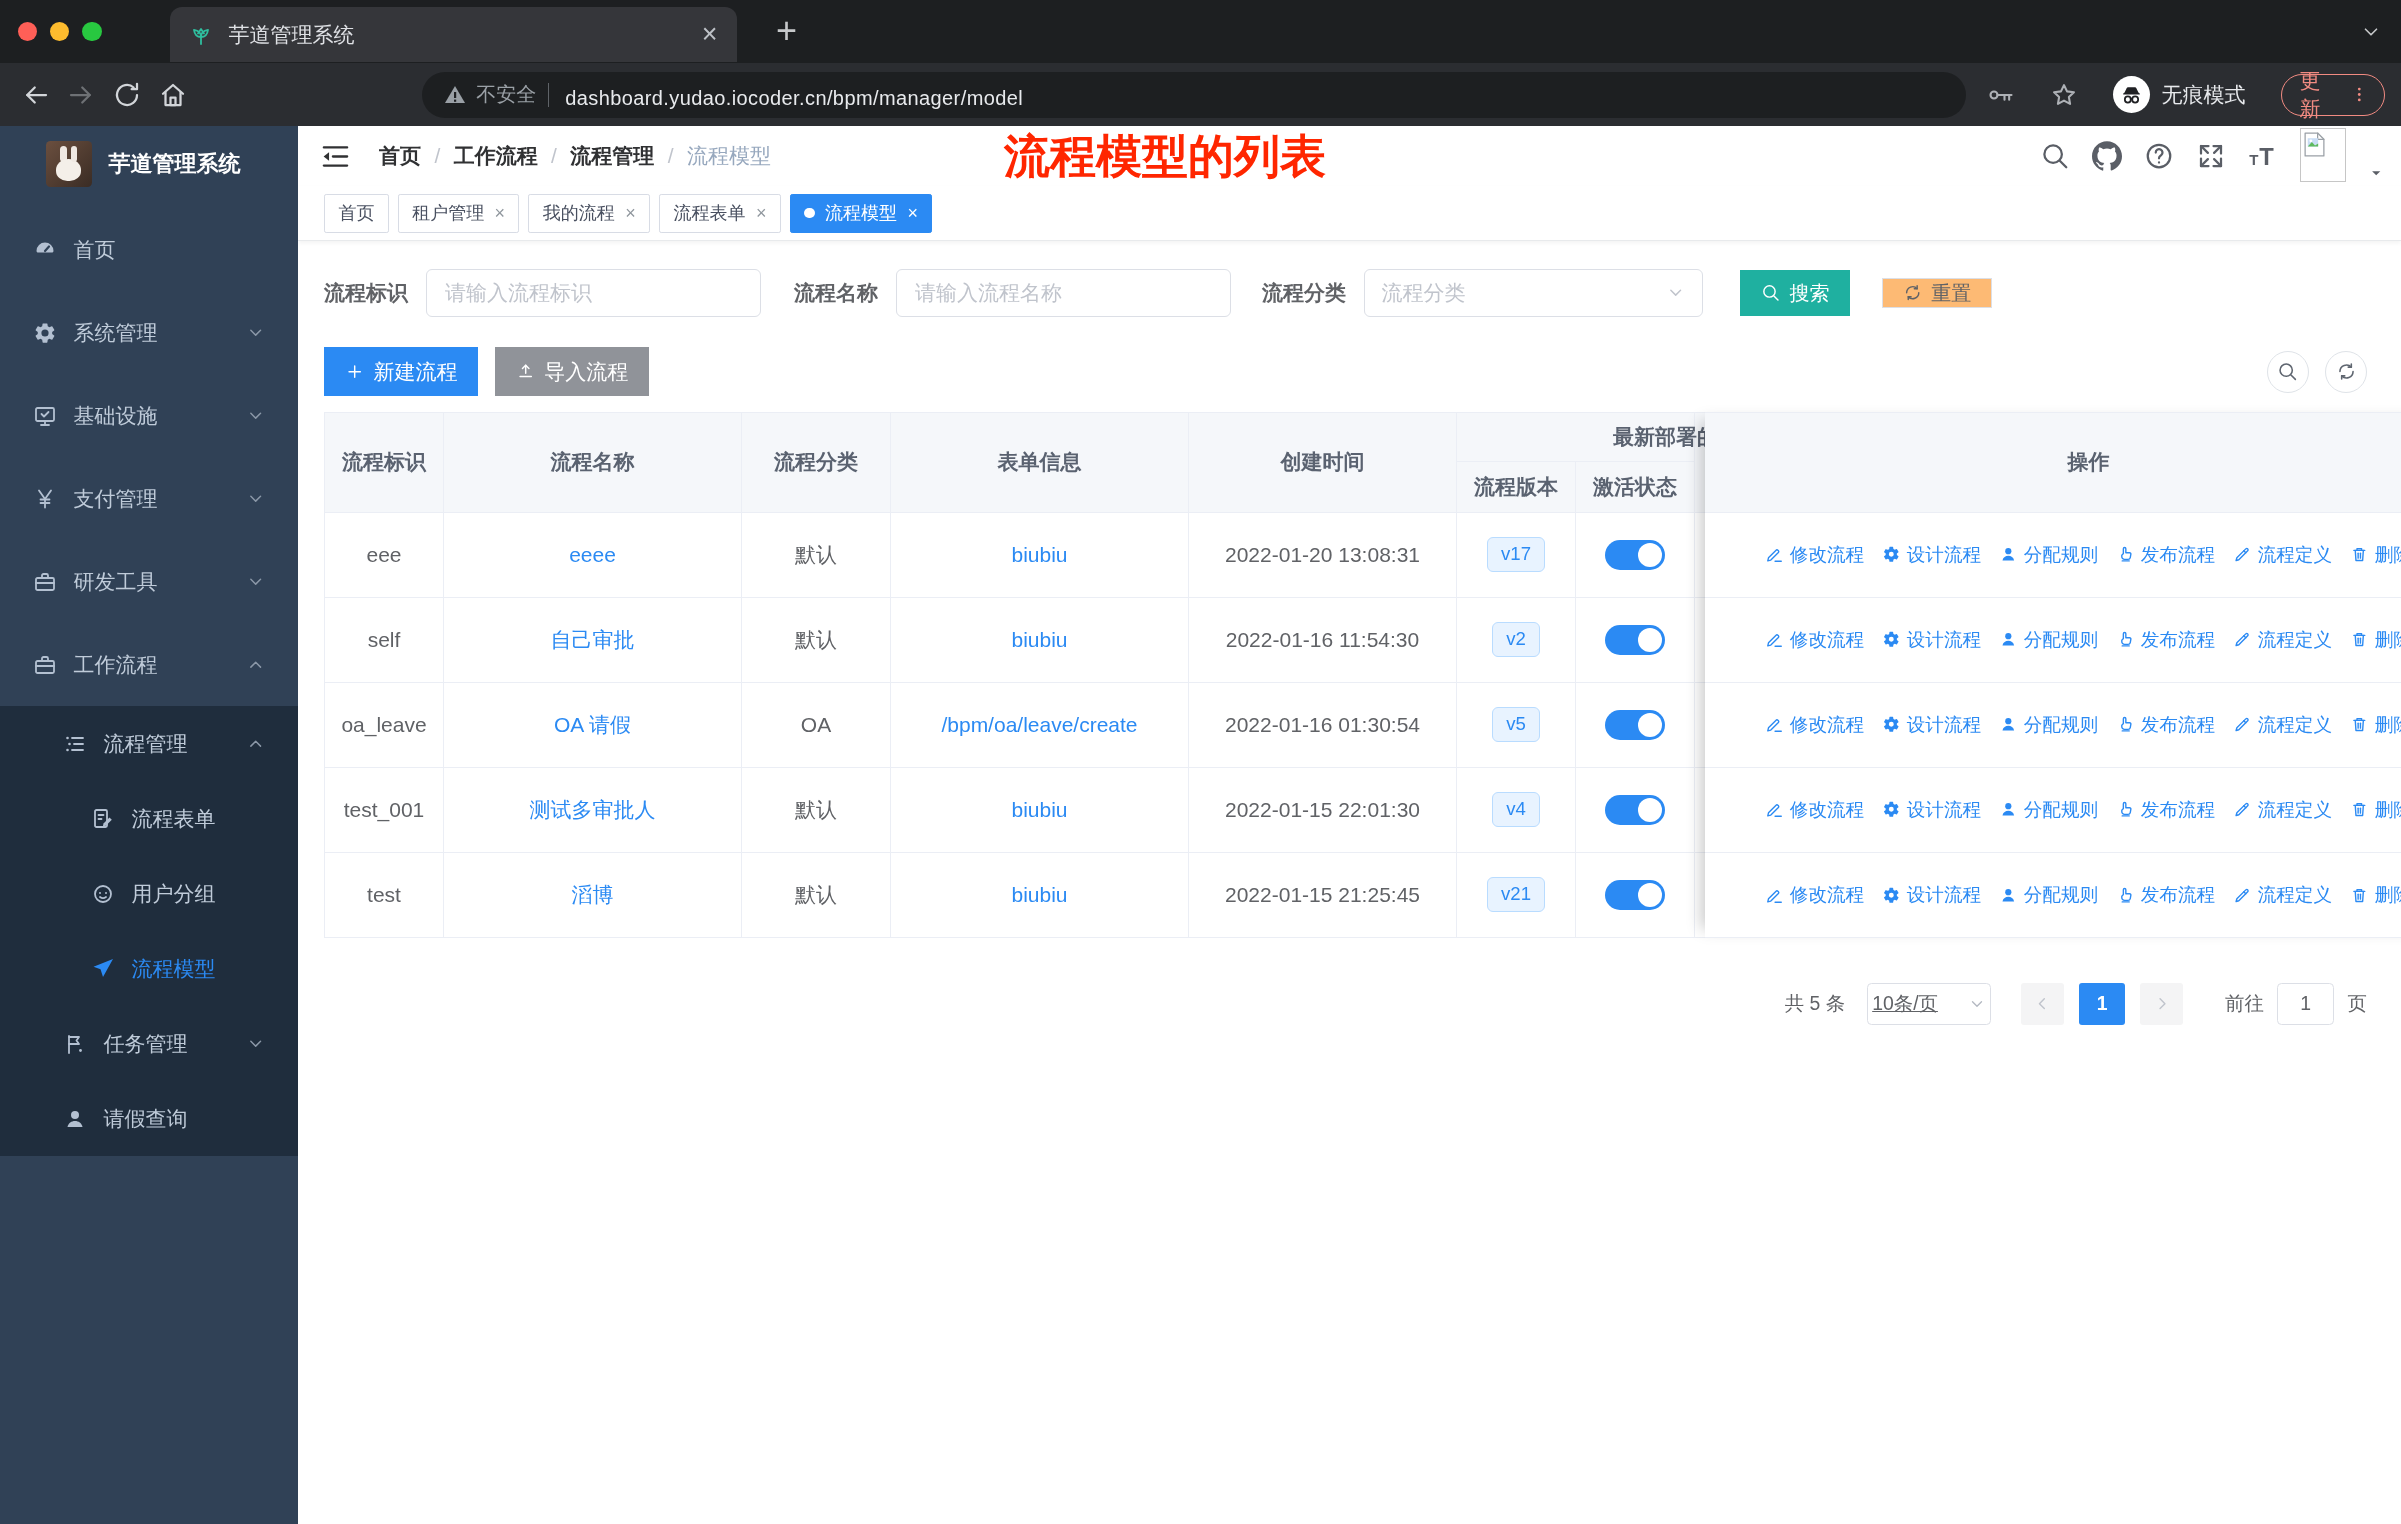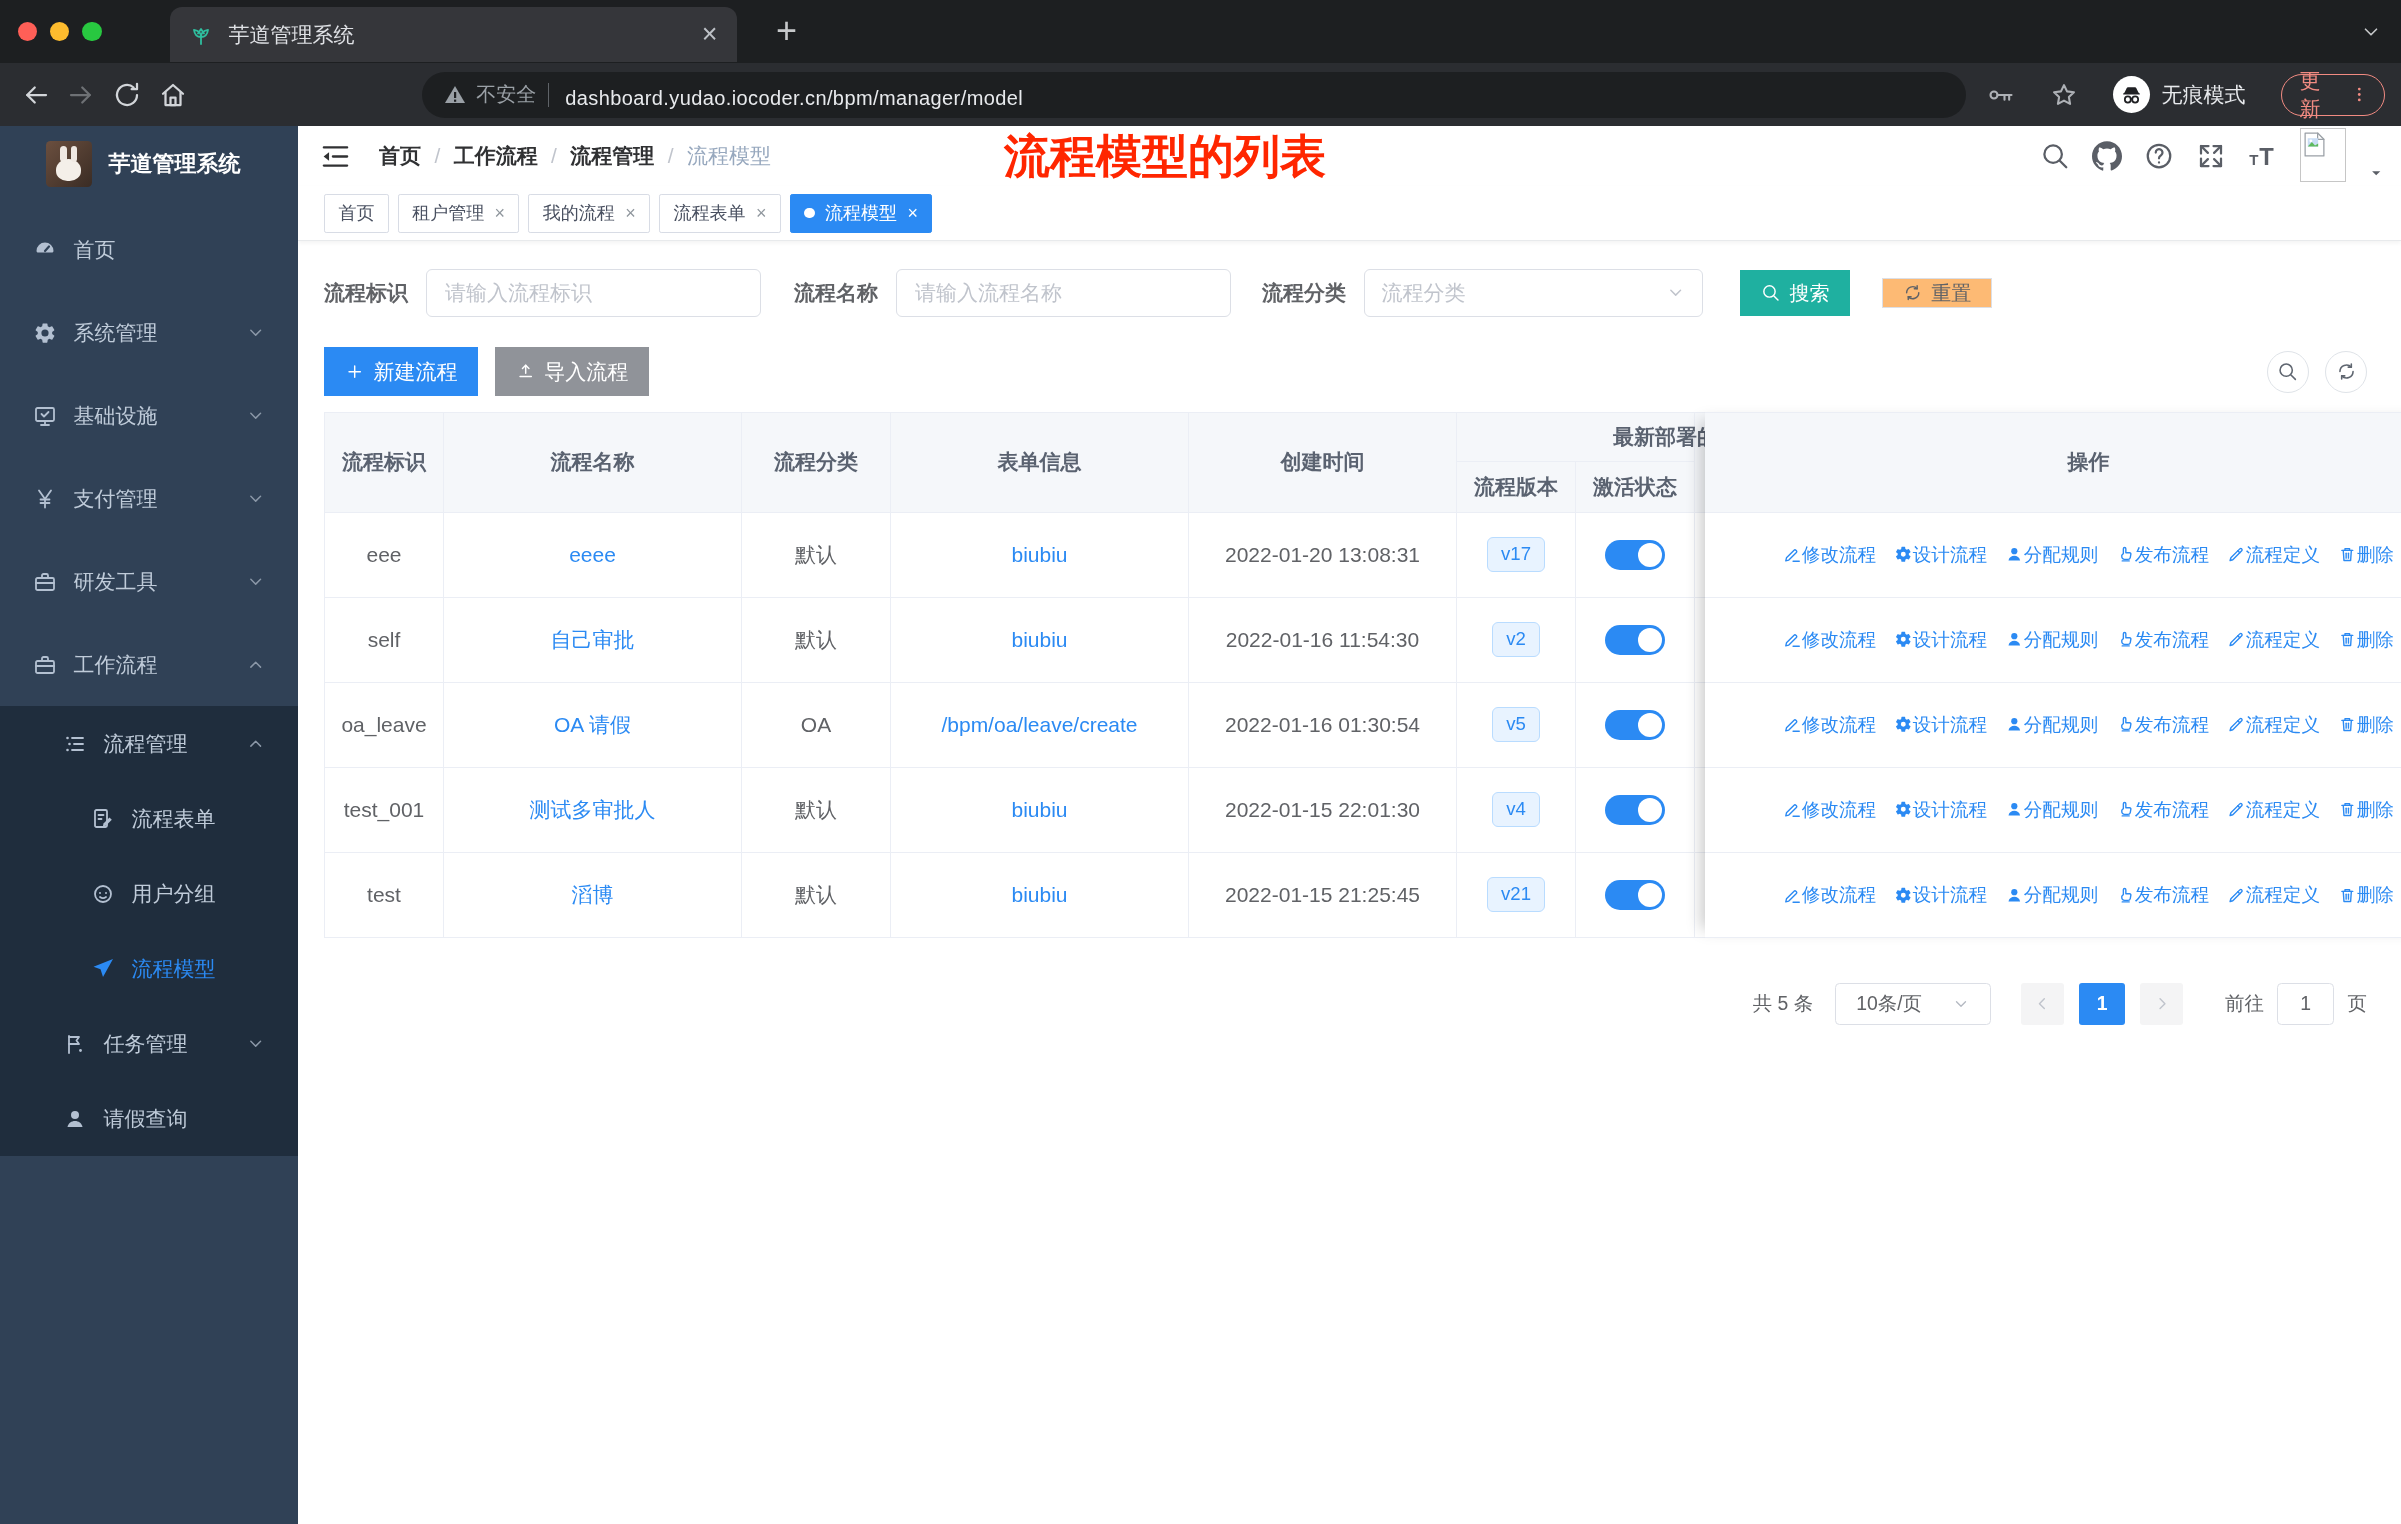--- a/index.html
+++ b/index.html
@@ -112,27 +112,27 @@
   .groupth{position:relative;}
   .groupth .gtext{position:absolute;left:156px;top:50%;transform:translateY(-50%);white-space:nowrap;z-index:1;}
   .vbadge{display:inline-block;padding:5.2px 13.4px;border:0.7px solid #b9dcff;background:#e8f3ff;color:var(--primary);border-radius:6px;font-size:18.6px;line-height:1.2;}
   .switch{display:inline-block;width:60px;height:30px;border-radius:15px;background:var(--primary);position:relative;vertical-align:middle;cursor:pointer;}
   .switch i{position:absolute;right:3px;top:3px;width:24px;height:24px;border-radius:50%;background:#fff;}
 
   .opcol{position:absolute;top:0;left:1381px;width:768px;height:100%;background:#fff;box-shadow:-13.4px 0 15px -9px rgba(0,0,0,.22);border:0.7px solid #ebeef5;border-left:none;z-index:2;}
   .ophead{height:100px;background:#f5f7fa;border-bottom:0.7px solid #ebeef5;display:flex;align-items:center;justify-content:center;font-weight:700;color:#5a6270;font-size:21px;}
   .oprow{height:85px;border-bottom:0.7px solid #ebeef5;display:flex;align-items:center;justify-content:center;gap:18px;color:var(--primary);font-size:18.6px;}
   .oprow:last-child{border-bottom:none;}
-  .action{display:inline-flex;align-items:center;cursor:pointer;white-space:nowrap;}
+  .action{display:inline-flex;align-items:center;gap:6px;cursor:pointer;white-space:nowrap;}
   .action .aicon{width:18.6px;height:18.6px;display:inline-block;}
   .action .aicon svg{width:18.6px;height:18.6px;}
 
   .pager{display:flex;align-items:center;justify-content:flex-end;margin:45px 34px 0 0;font-size:19.4px;color:#606266;}
   .ptotal{margin-right:22px;}
-  .psize{width:156px;height:42px;border:0.7px solid #dcdfe6;border-radius:4.5px;display:flex;align-items:center;justify-content:center;gap:30px;cursor:pointer;background:#fff;}
+  .psize{width:124px;height:42px;border:0.7px solid #dcdfe6;border-radius:4.5px;display:flex;align-items:center;justify-content:center;gap:30px;cursor:pointer;background:#fff;text-decoration:underline;}
   .psize .chev{color:#b4b9c2;}
   .pbtn{width:43px;height:42px;background:#f4f4f5;border-radius:3px;margin-left:30px;display:flex;align-items:center;justify-content:center;color:#c0c4cc;cursor:pointer;}
   .pcur{width:46px;height:42px;background:var(--primary);border-radius:3px;margin-left:15px;display:flex;align-items:center;justify-content:center;color:#fff;font-weight:700;cursor:pointer;}
   .pbtn.next{margin-left:15px;}
   .goto{display:flex;align-items:center;margin-left:42px;gap:13.4px;}
   .ginput{width:57px;height:42px;border:0.7px solid #dcdfe6;border-radius:4.5px;text-align:center;font-size:19.4px;color:#606266;outline:none;font-family:inherit;}
 </style>
 </head>
 <body>
 

